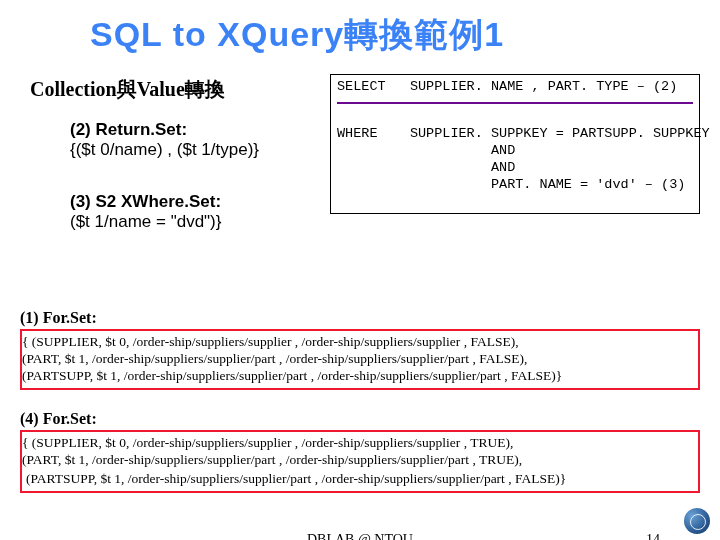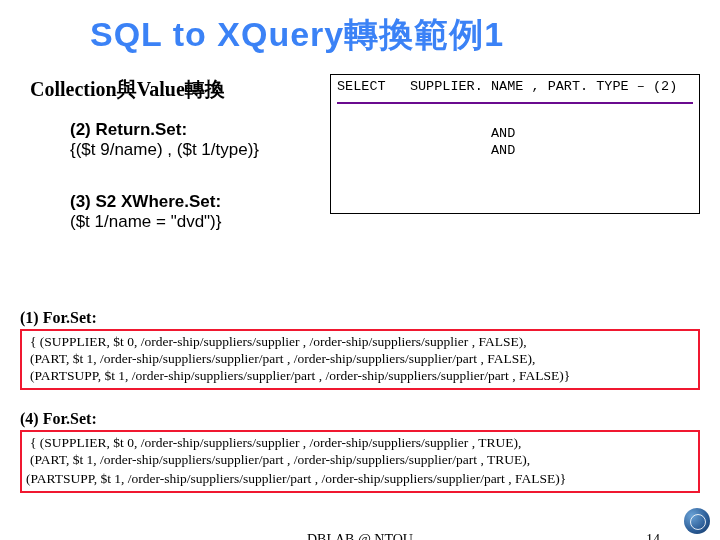--- a/index.html
+++ b/index.html
@@ -64,21 +64,21 @@
     font-weight: bold;
     font-size: 16px;
     margin-top: 12px;
   }
   .sec-body {
     font-size: 13.5px;
     line-height: 1.25;
   }
   .redbox {
     border: 2px solid #f01830;
-    padding: 3px 8px;
+    padding: 3px 0;
     margin-top: 2px;
   }
   .footer {
     position: absolute;
     bottom: 8px;
     left: 0;
     right: 0;
     font-size: 14px;
   }
   .footer .c { position: absolute; left: 50%; transform: translateX(-50%); }
@@ -103,28 +103,30 @@
 <body>
 
 <div class="title">SQL to XQuery轉換範例1</div>
 <div class="subtitle">Collection與Value轉換</div>
 
 <div class="sqlbox">
   <div>SELECT   SUPPLIER. NAME , PART. TYPE – (2)</div>
   <div class="purpleline"></div>
   <div style="height:10px"></div>
   <div style="height:12px"></div>
+  <div>WHERE    SUPPLIER. SUPPKEY = PARTSUPP. SUPPKEY</div>
   <div>                   AND</div>
   <div>                   AND</div>
+  <div>                   PART. NAME = 'dvd' – (3)</div>
 </div>
 
 <div class="leftblocks">
   <div class="lb">
     <div class="h">(2) Return.Set:</div>
-    <div>{($t 9/name) , ($t 1/type)}</div>
+    <div>{($t 0/name) , ($t 1/type)}</div>
   </div>
   <div class="lb">
     <div class="h">(3) S2 XWhere.Set:</div>
     <div>($t 1/name = "dvd")}</div>
   </div>
 </div>
 
 <div style="height:190px"></div>
 
 <div class="section">

